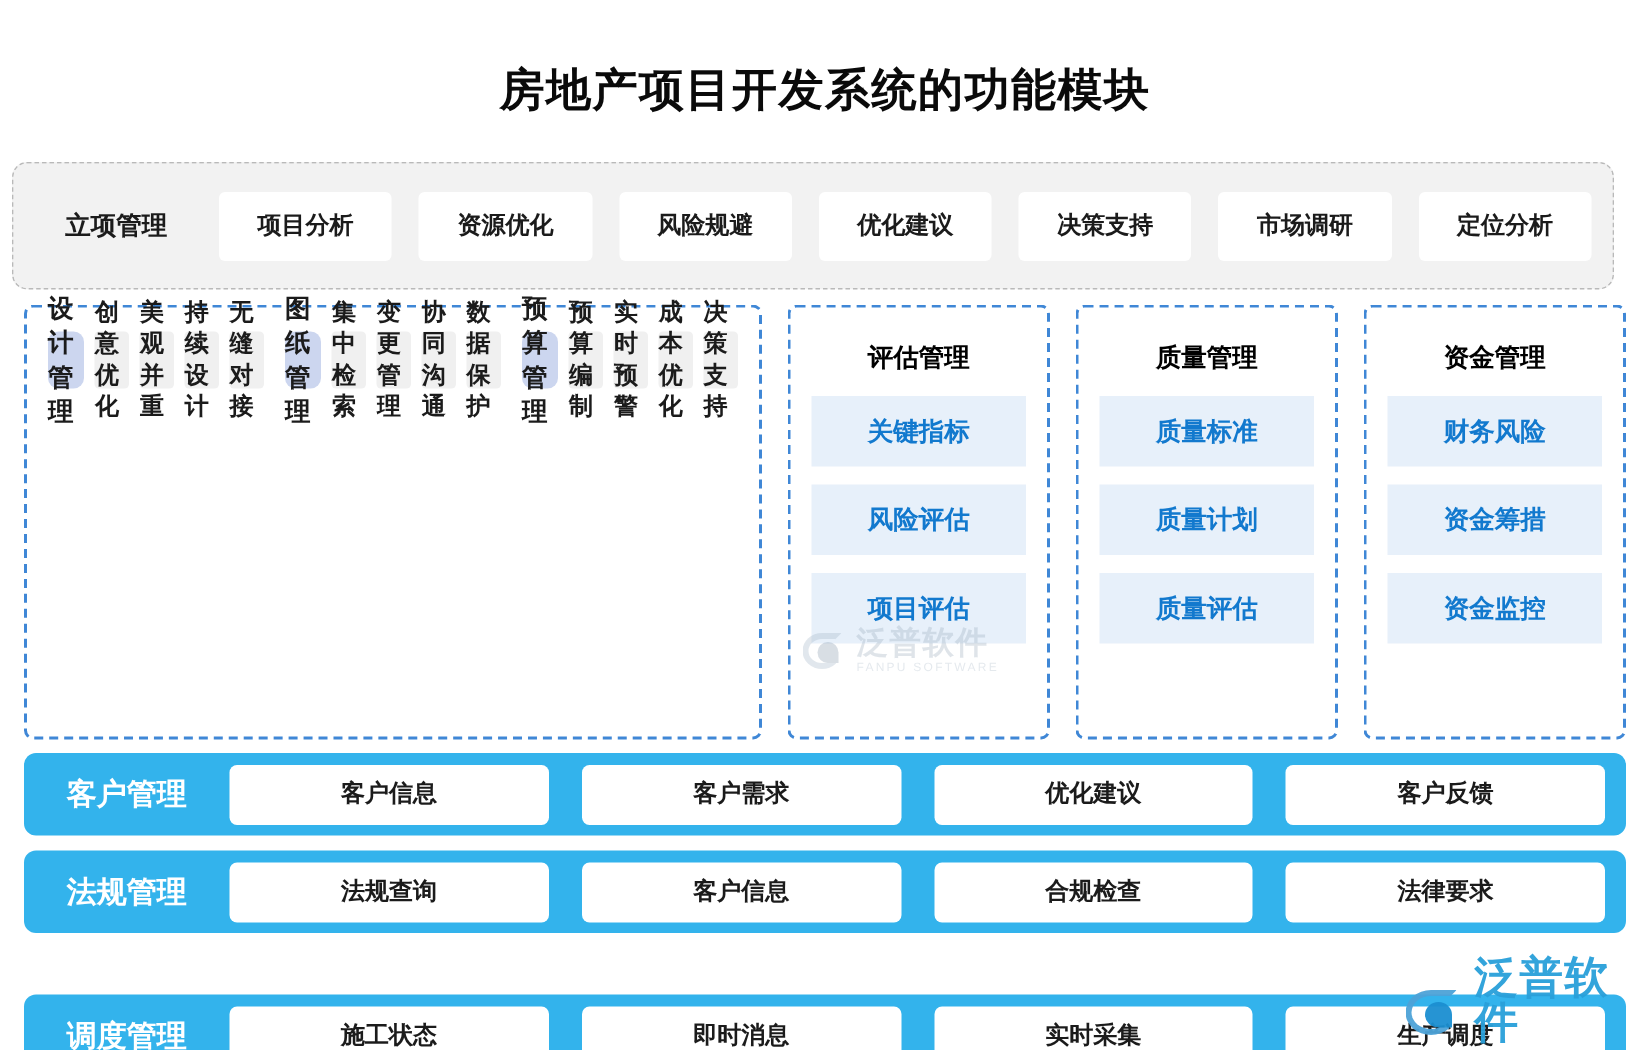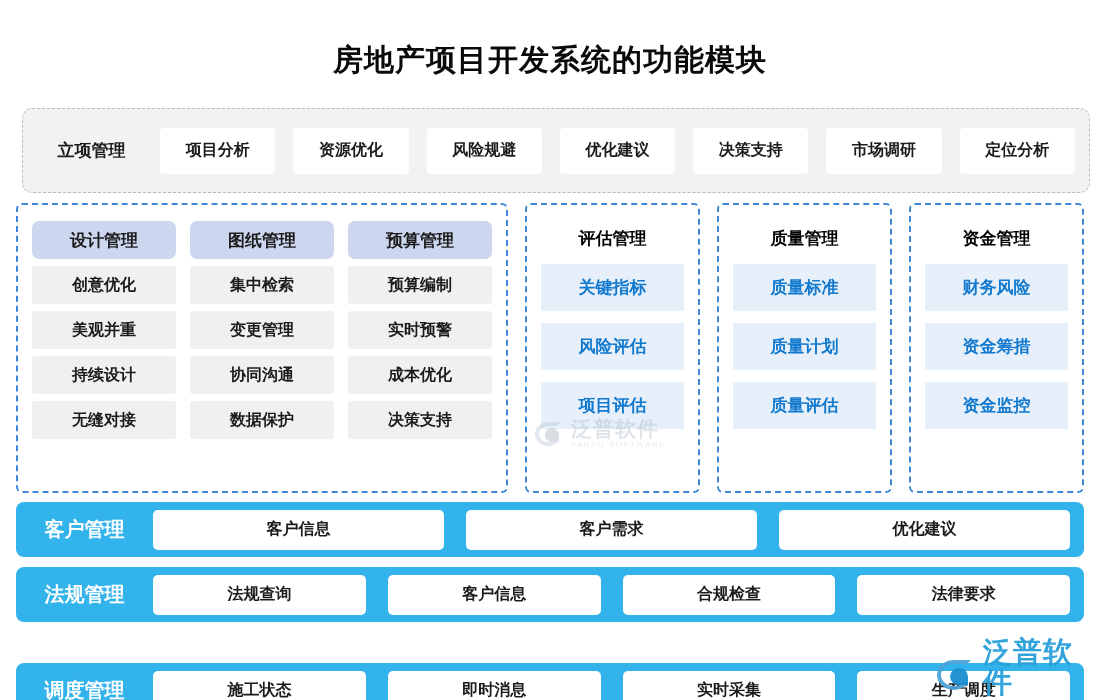--- a/index.html
+++ b/index.html
@@ -14,21 +14,21 @@
   
   .title {
     position: absolute; left: 0; top: 40px; width: 1100px;
     text-align: center;
     font-size: 30px; font-weight: bold; color: #0a0a0a;
     letter-spacing: 1px;
   }
 
   
   .top-band {
-    position: absolute; left: 22px; top: 108px;
+    position: absolute; left: 8px; top: 108px;
     width: 1068px; height: 85px;
     background: #f2f2f2;
     border: 1px dashed #b9b9b9;
     border-radius: 10px;
     display: flex; align-items: center;
   }
   .top-band .lead {
     width: 137px; flex: 0 0 137px;
     text-align: center;
     font-size: 17px; font-weight: bold; color: #1b1b1b;
@@ -53,21 +53,21 @@
   .col-box {
     border: 2px dashed #3f87d6;
     border-radius: 6px;
     background: #ffffff;
     padding: 16px 14px;
   }
   .col-box.wide { flex: 0 0 492px; display: flex; gap: 14px; }
   .col-box.narrow { flex: 1 1 0; display: flex; flex-direction: column; }
 
   
-  .gcol { flex: 1 1 0; display: flex; flex-direction: column; gap: 7px; }
+  .gcol { flex: 1 1 0; display: flex; flex-direction: row; gap: 7px; }
   .gcol .head {
     height: 38px; border-radius: 7px;
     background: #ccd6ef; color: #1b1b1b;
     display: flex; align-items: center; justify-content: center;
     font-size: 17px; font-weight: bold;
   }
   .gcol .item {
     height: 38px; border-radius: 3px;
     background: #f0f0f0; color: #1b1b1b;
     display: flex; align-items: center; justify-content: center;
@@ -205,20 +205,21 @@
     </div>
 
   </div>
 
   <div class="bar r1">
     <div class="lead">客户管理</div>
     <div class="cells">
       <div class="cell">客户信息</div>
       <div class="cell">客户需求</div>
       <div class="cell">优化建议</div>
+      <div class="cell">客户反馈</div>
     </div>
   </div>
 
   <div class="bar r2">
     <div class="lead">法规管理</div>
     <div class="cells">
       <div class="cell">法规查询</div>
       <div class="cell">客户信息</div>
       <div class="cell">合规检查</div>
       <div class="cell">法律要求</div>

